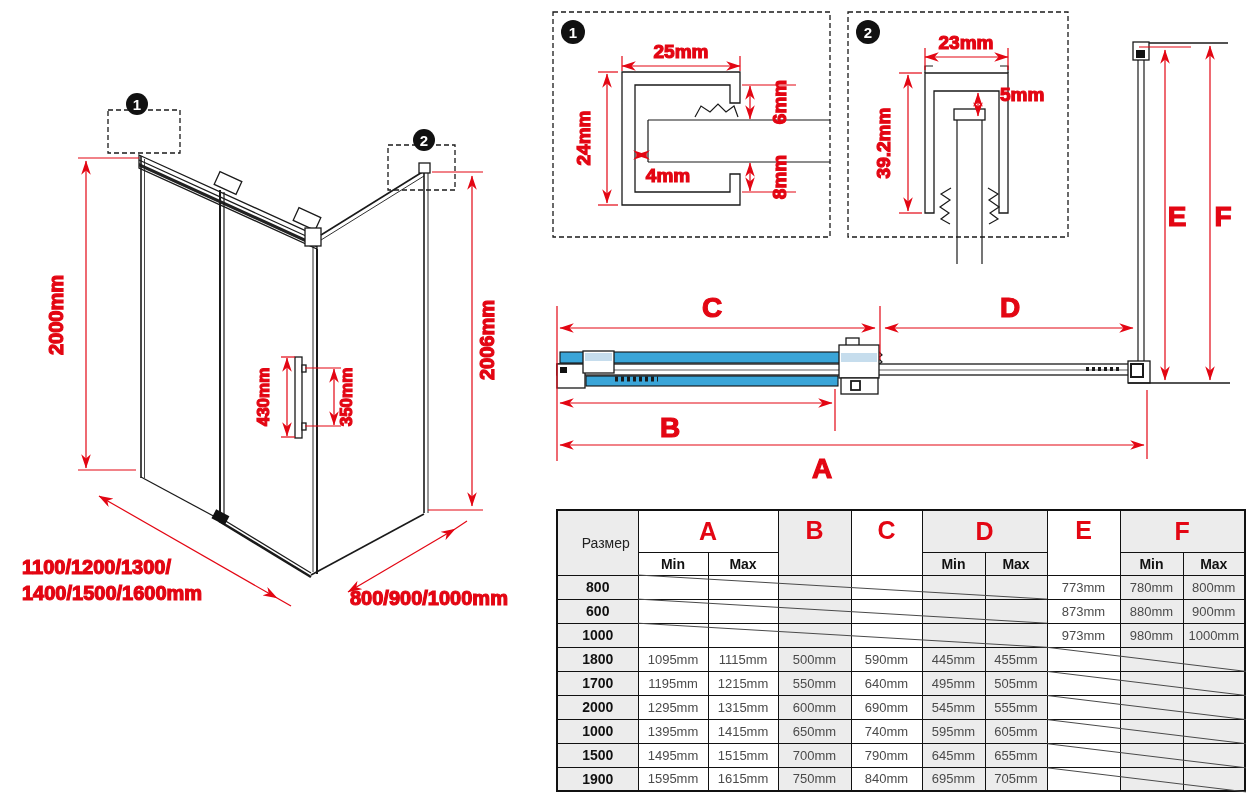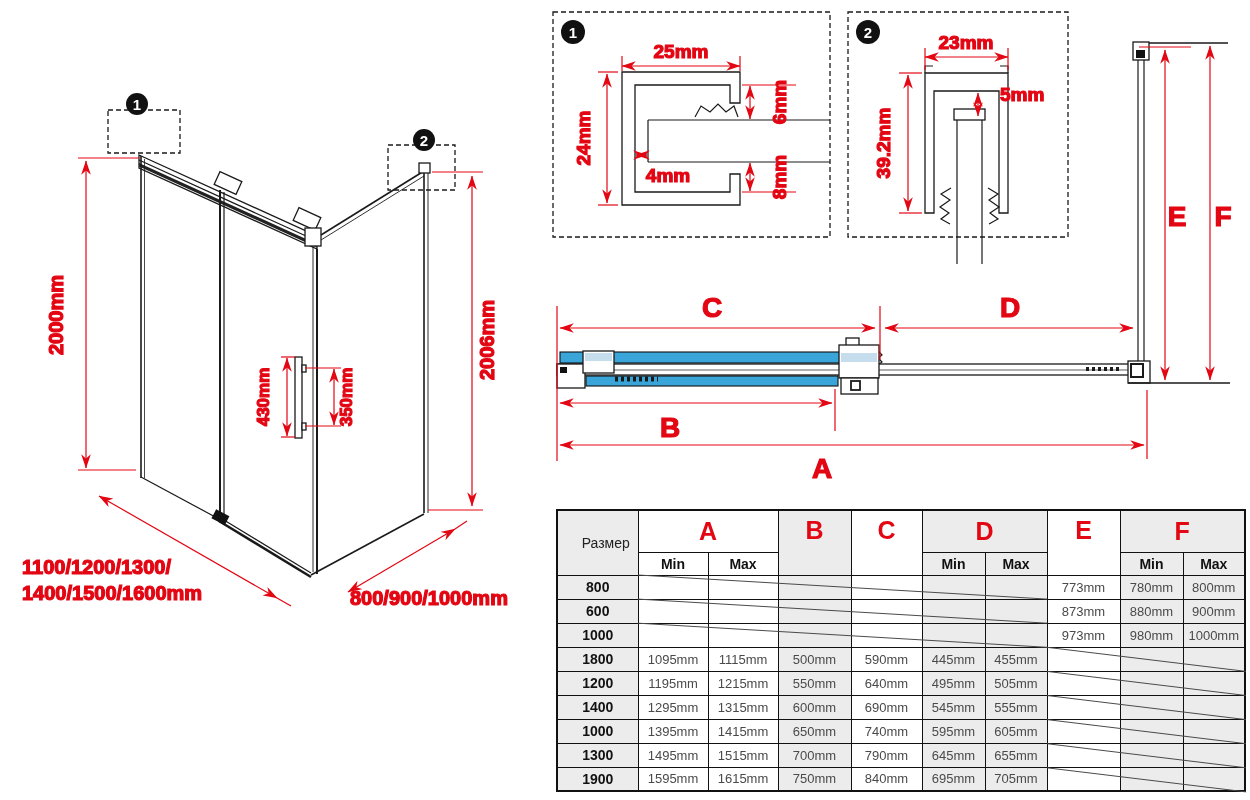--- a/index.html
+++ b/index.html
@@ -317,33 +317,33 @@
         <td>1115mm</td>
         <td class="g">500mm</td>
         <td>590mm</td>
         <td class="g">445mm</td>
         <td class="g">455mm</td>
         <td></td>
         <td class="g"></td>
         <td class="g"></td>
       </tr>
       <tr>
-        <td class="g sz">1200</td>
+        <td class="g sz">1700</td>
         <td>1195mm</td>
         <td>1215mm</td>
         <td class="g">550mm</td>
         <td>640mm</td>
         <td class="g">495mm</td>
         <td class="g">505mm</td>
         <td></td>
         <td class="g"></td>
         <td class="g"></td>
       </tr>
       <tr>
-        <td class="g sz">1400</td>
+        <td class="g sz">2000</td>
         <td>1295mm</td>
         <td>1315mm</td>
         <td class="g">600mm</td>
         <td>690mm</td>
         <td class="g">545mm</td>
         <td class="g">555mm</td>
         <td></td>
         <td class="g"></td>
         <td class="g"></td>
       </tr>
@@ -353,21 +353,21 @@
         <td>1415mm</td>
         <td class="g">650mm</td>
         <td>740mm</td>
         <td class="g">595mm</td>
         <td class="g">605mm</td>
         <td></td>
         <td class="g"></td>
         <td class="g"></td>
       </tr>
       <tr>
-        <td class="g sz">1300</td>
+        <td class="g sz">1500</td>
         <td>1495mm</td>
         <td>1515mm</td>
         <td class="g">700mm</td>
         <td>790mm</td>
         <td class="g">645mm</td>
         <td class="g">655mm</td>
         <td></td>
         <td class="g"></td>
         <td class="g"></td>
       </tr>

